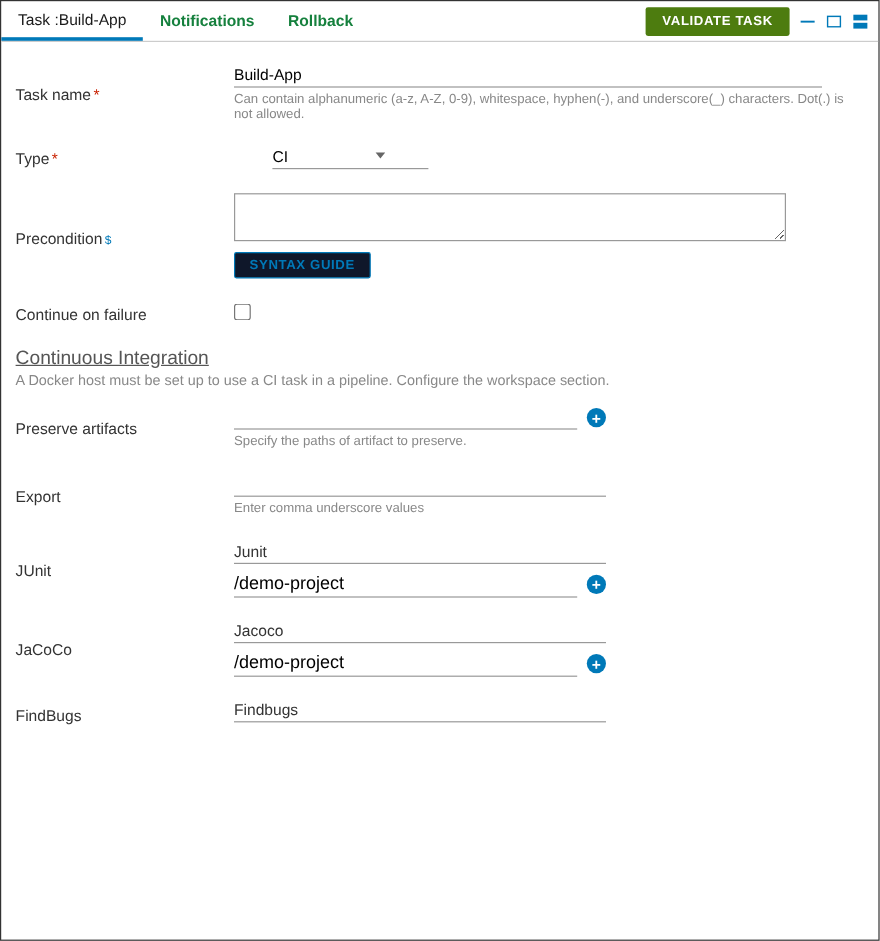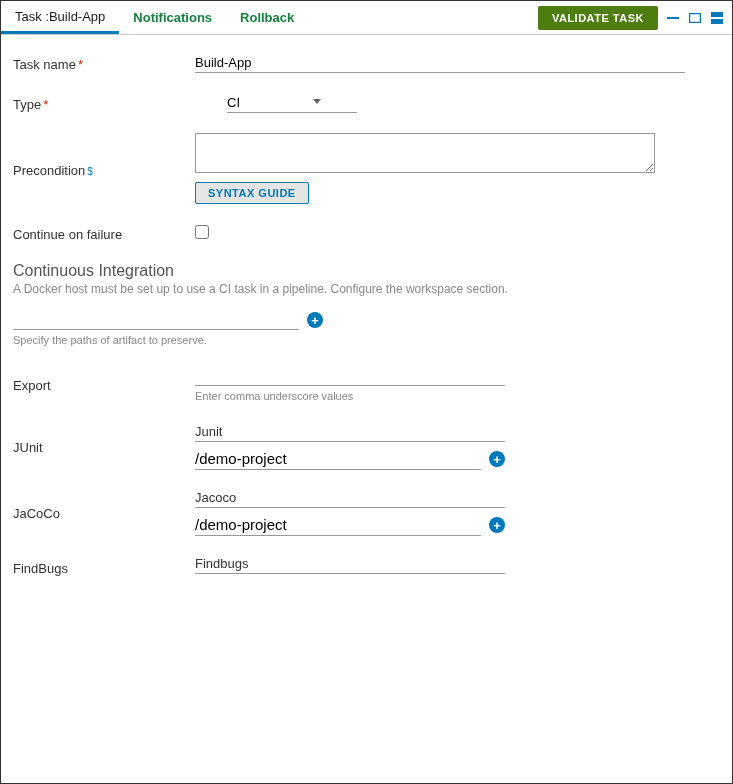--- a/index.html
+++ b/index.html
@@ -159,39 +159,40 @@
       height: 40px;
       border: 1px solid #999;
       font-size: 13px;
       padding: 4px;
       outline: none;
       resize: both;
     }
     .syntax-btn {
       border: 1px solid #0079b8;
       color: #0079b8;
-      background: #e5e5e5;
+      background: #0f172a;
       padding: 4px 12px;
       font-size: 11px;
       font-weight: 600;
       letter-spacing: 0.5px;
       cursor: pointer;
       border-radius: 2px;
       margin-top: 6px;
     }
     .checkbox {
       width: 14px;
       height: 14px;
       cursor: pointer;
     }
     .section-title {
       font-size: 16px;
       color: #555;
       margin-top: 8px;
       margin-bottom: 2px;
+      text-decoration: underline;
     }
     .section-desc {
       font-size: 12px;
       color: #888;
       margin-bottom: 14px;
     }
     .code-editor {
       background: #000;
       color: #fff;
       font-family: "Consolas", monospace;
@@ -302,20 +303,21 @@
 </div>
 
 <div class="content">
 
   <div class="form-row">
     <div class="form-label">
       <span>Task name</span><span class="required">*</span>
     </div>
     <div class="form-value">
       <input class="text-input" style="max-width: 490px;" value="Build-App">
+      <div class="help-text">Can contain alphanumeric (a-z, A-Z, 0-9), whitespace, hyphen(-), and underscore(_) characters. Dot(.) is not allowed.</div>
     </div>
   </div>
 
   <div class="form-row">
     <div class="form-label">
       <span>Type</span><span class="required">*</span>
     </div>
     <div class="form-value">
       <div class="select-wrap">
         <input class="select-input" readonly="" value="CI" style="">
@@ -340,20 +342,21 @@
     <div class="form-value">
       <input type="checkbox" class="checkbox" style="">
     </div>
   </div>
 
   <div class="section-title">Continuous Integration</div>
   <div class="section-desc">A Docker host must be set up to use a CI task in a pipeline. Configure the workspace section.</div>
 
 
   <div class="form-row">
+    <div class="form-label">Preserve artifacts</div>
     <div class="form-value">
       <div class="input-with-plus">
         <input class="text-input" style="">
         <span class="plus-btn">+</span>
       </div>
       <div class="help-text">Specify the paths of artifact to preserve.</div>
     </div>
   </div>
 
   <div class="form-row">

